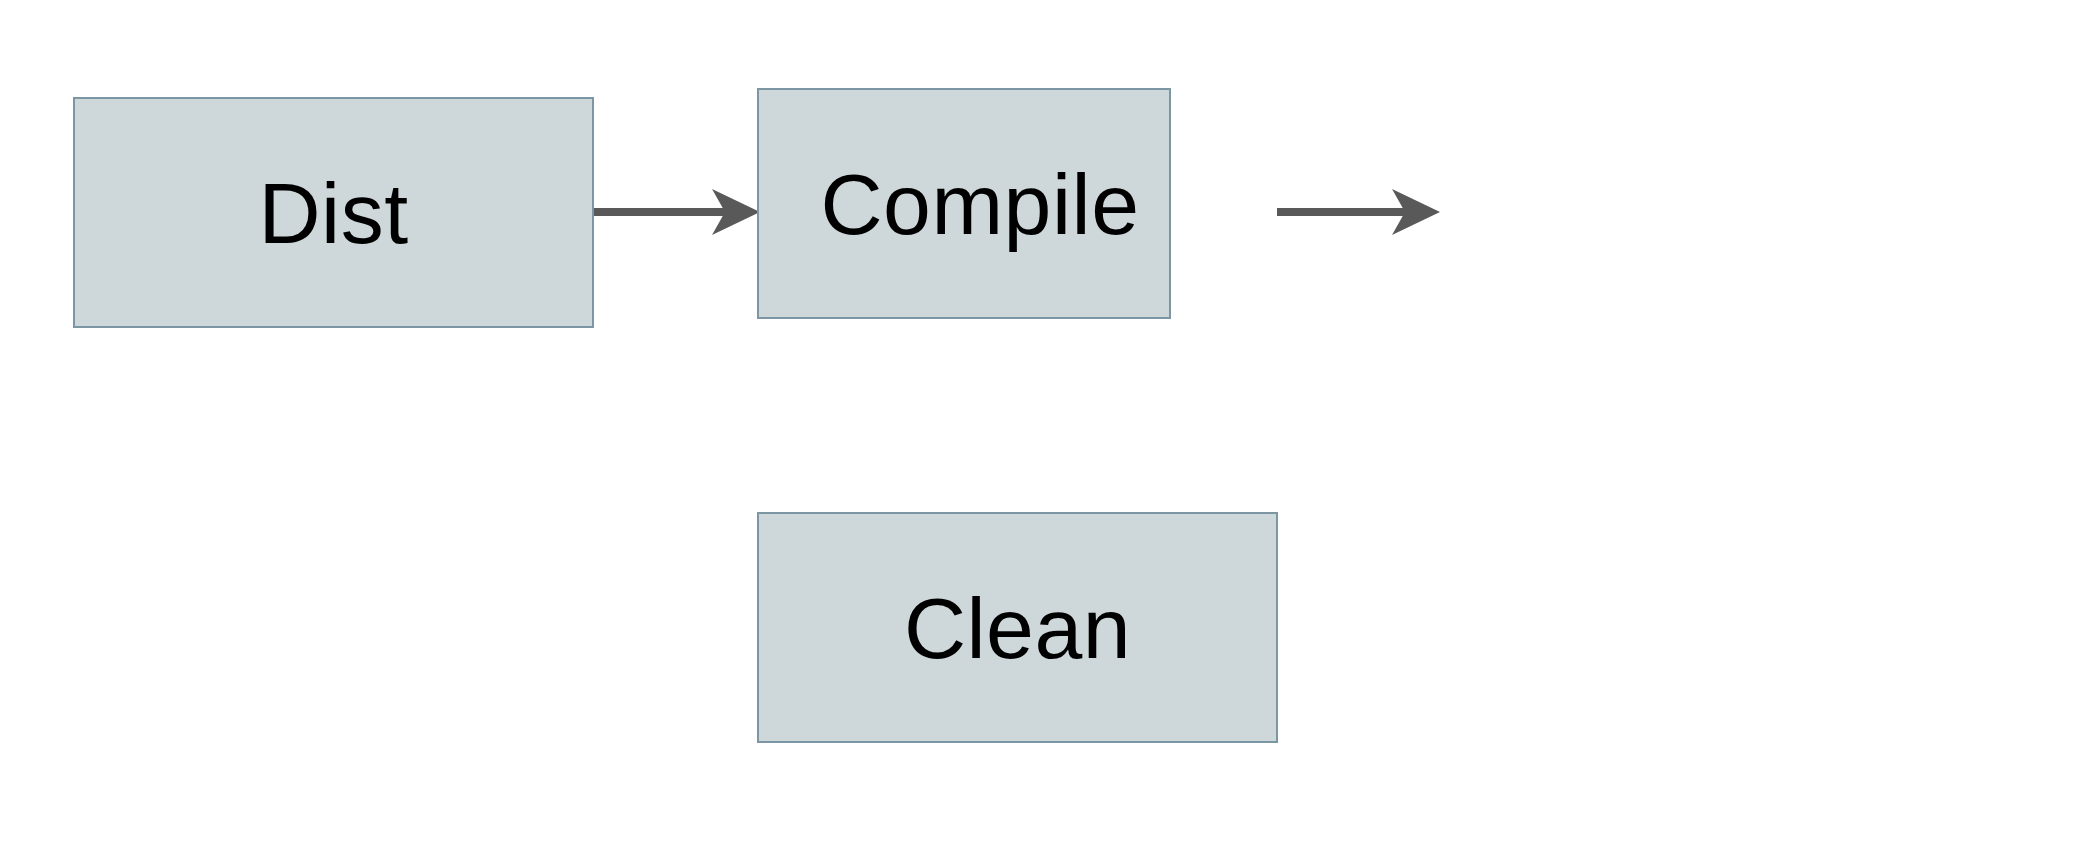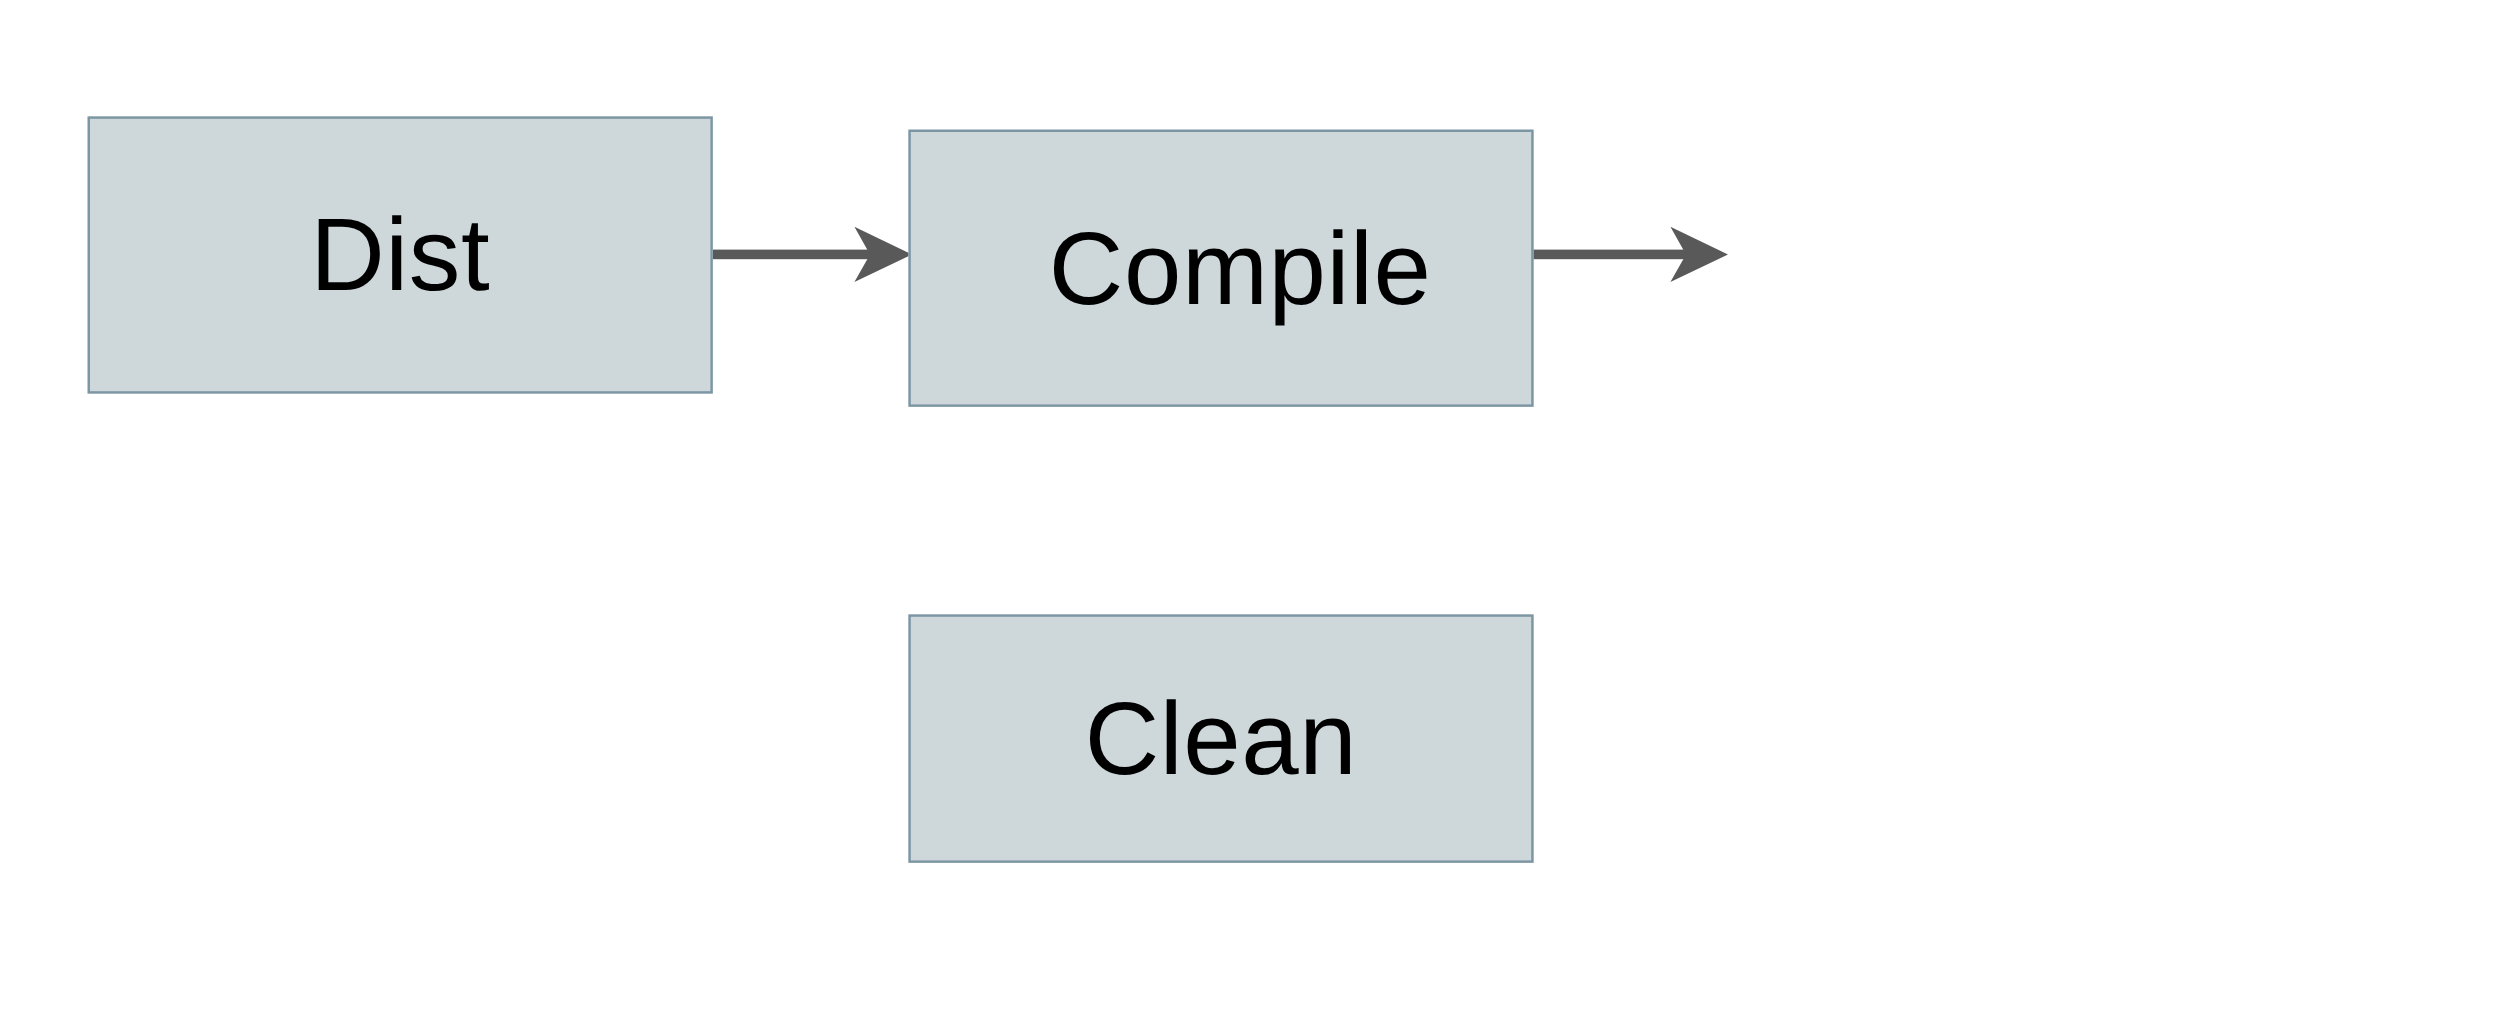--- a/index.html
+++ b/index.html
@@ -32,23 +32,23 @@
     font-size: 86px;
     font-weight: 300;
     line-height: 1;
     color: #000000;
     letter-spacing: 0.5px;
     white-space: nowrap;
     -webkit-font-smoothing: antialiased;
   }
   
   #node-dist    { left: 73px;   top: 97px;  width: 521px; height: 231px; }
-  #node-compile { left: 757px;  top: 108px;  width: 521px; height: 231px; padding-left: 32px; }
+  #node-compile { left: 757px;  top: 88px;  width: 414px; height: 231px; padding-left: 32px; }
   #node-init    { left: 1437px; top: 97px;  width: 521px; height: 231px; }
-  #node-clean   { left: 757px;  top: 512px; width: 521px; height: 207px; }
+  #node-clean   { left: 757px;  top: 512px; width: 521px; height: 231px; }
 
   .edge-svg {
     position: absolute;
     overflow: visible;
     pointer-events: none;
   }
   #edge-dist-compile { left: 594px;  top: 172px; width: 166px; height: 80px; }
   #edge-compile-init { left: 1277px; top: 172px; width: 163px; height: 80px; }
 </style>
 </head>

